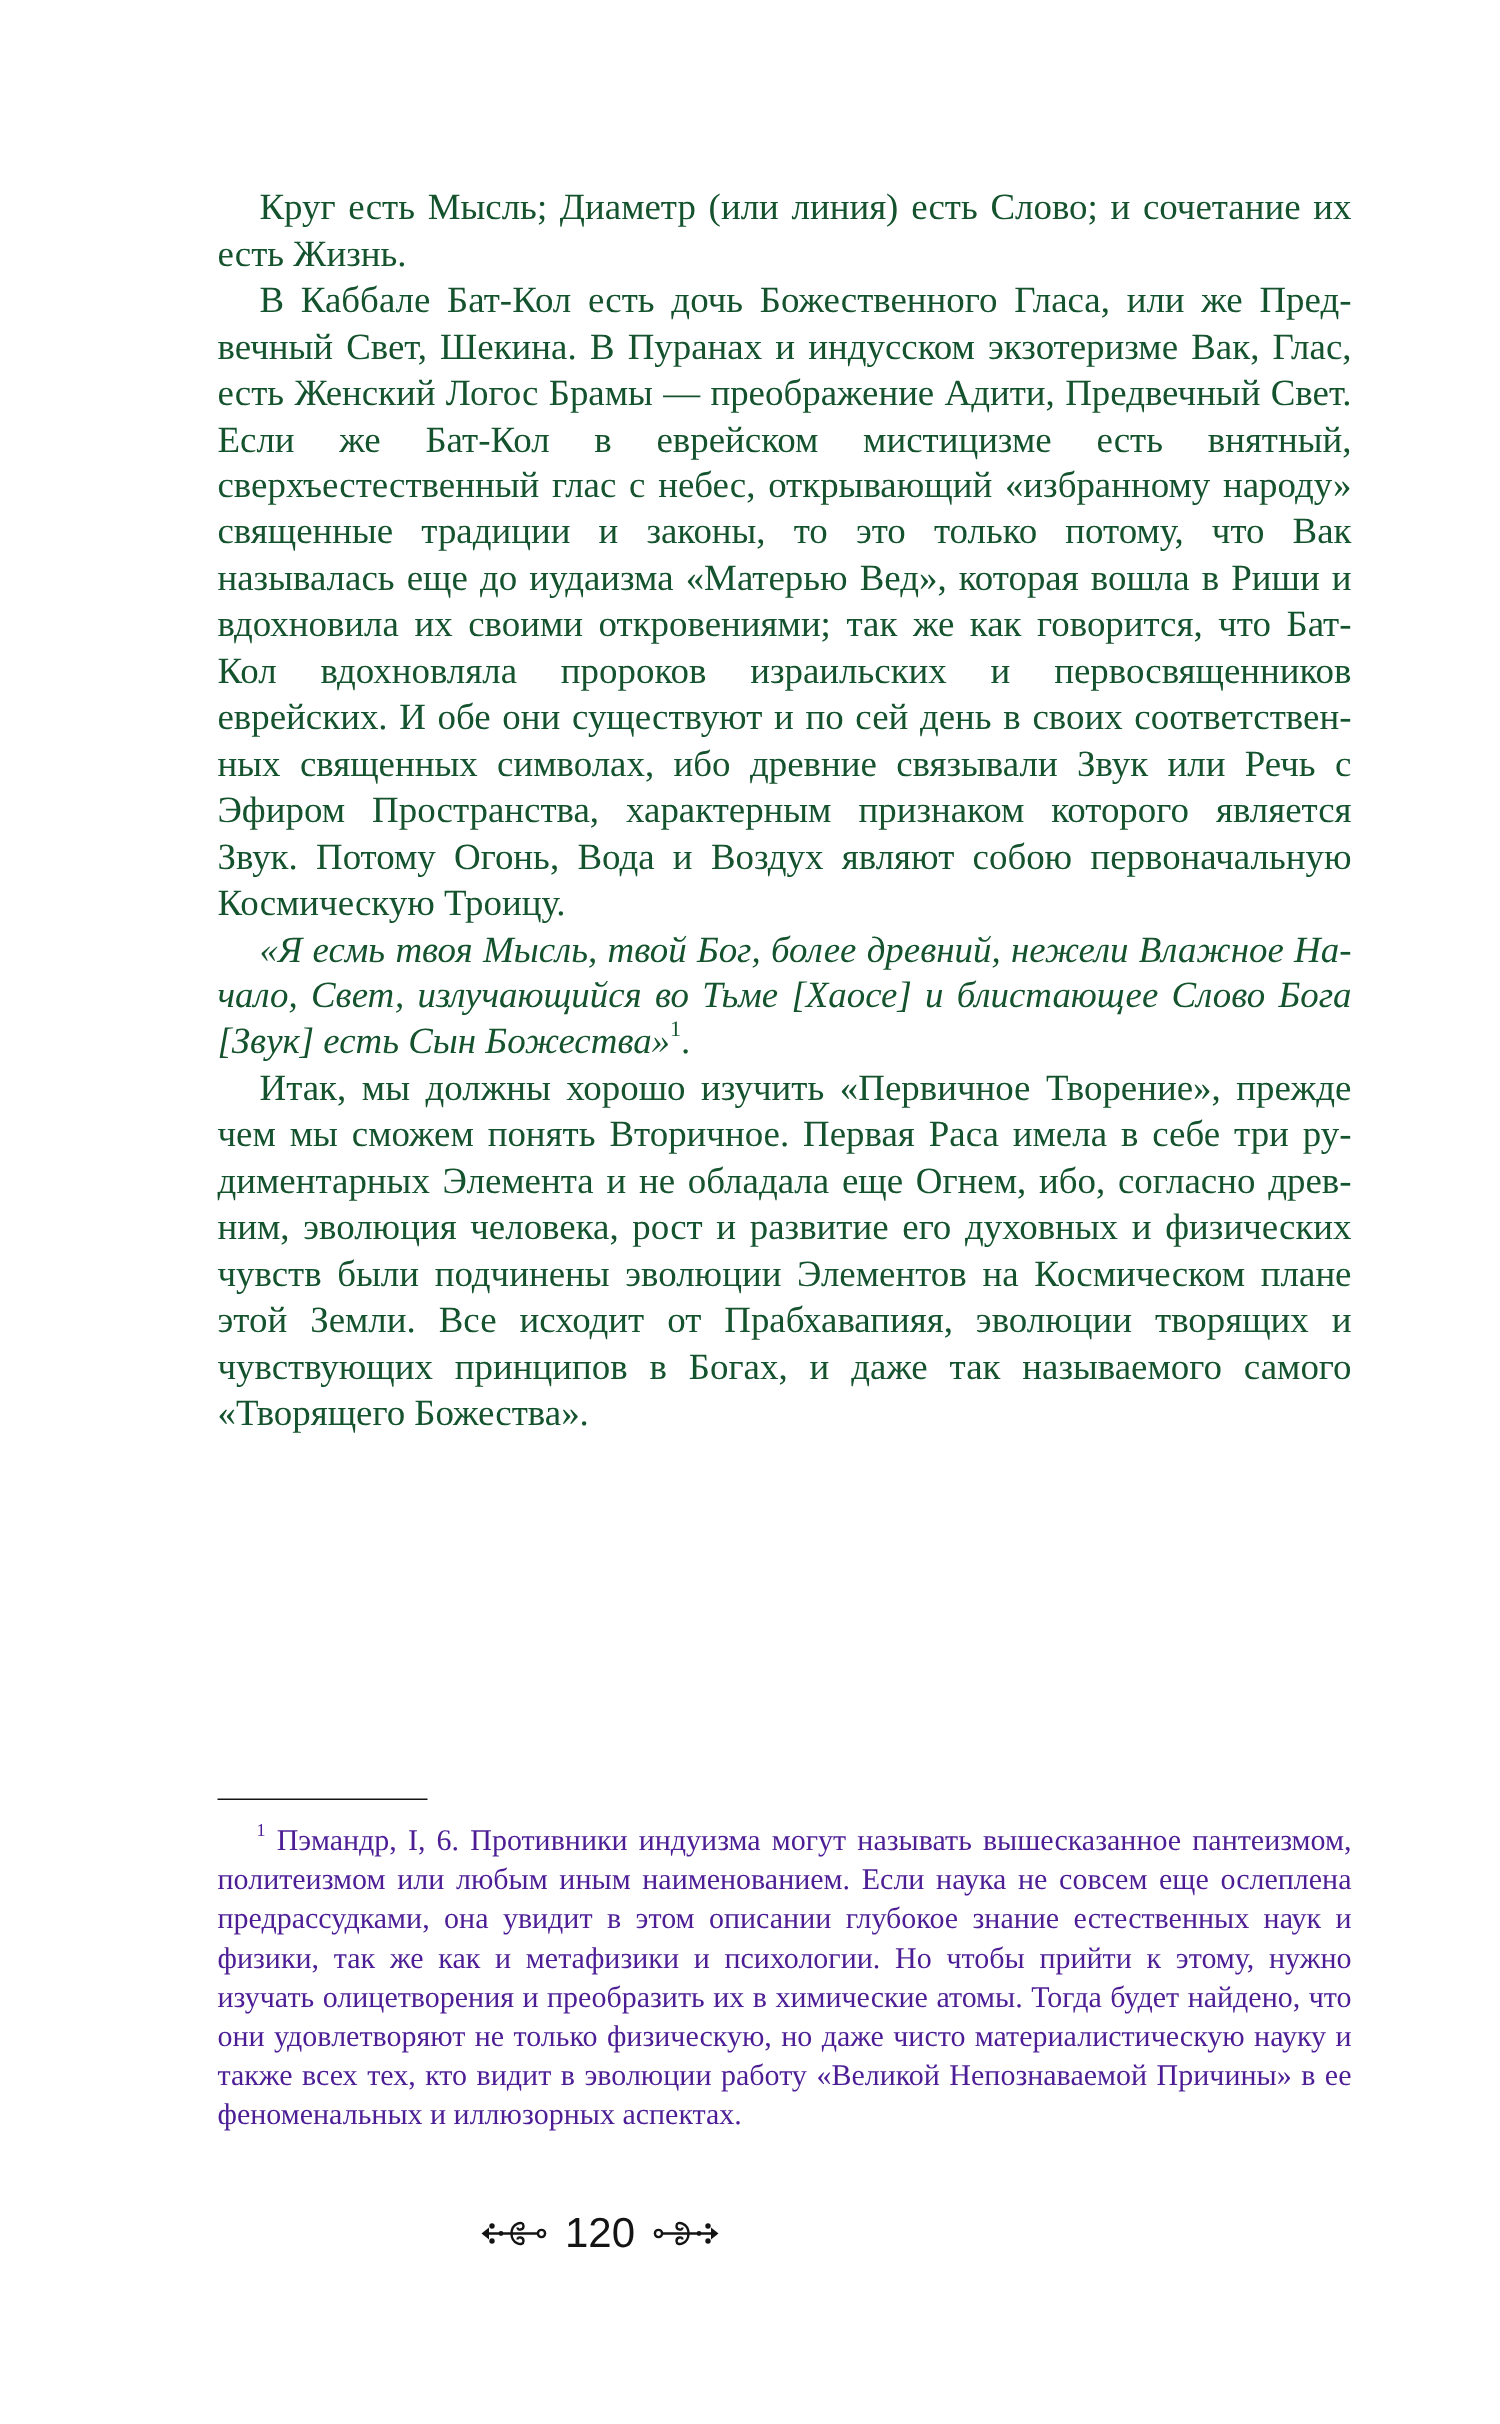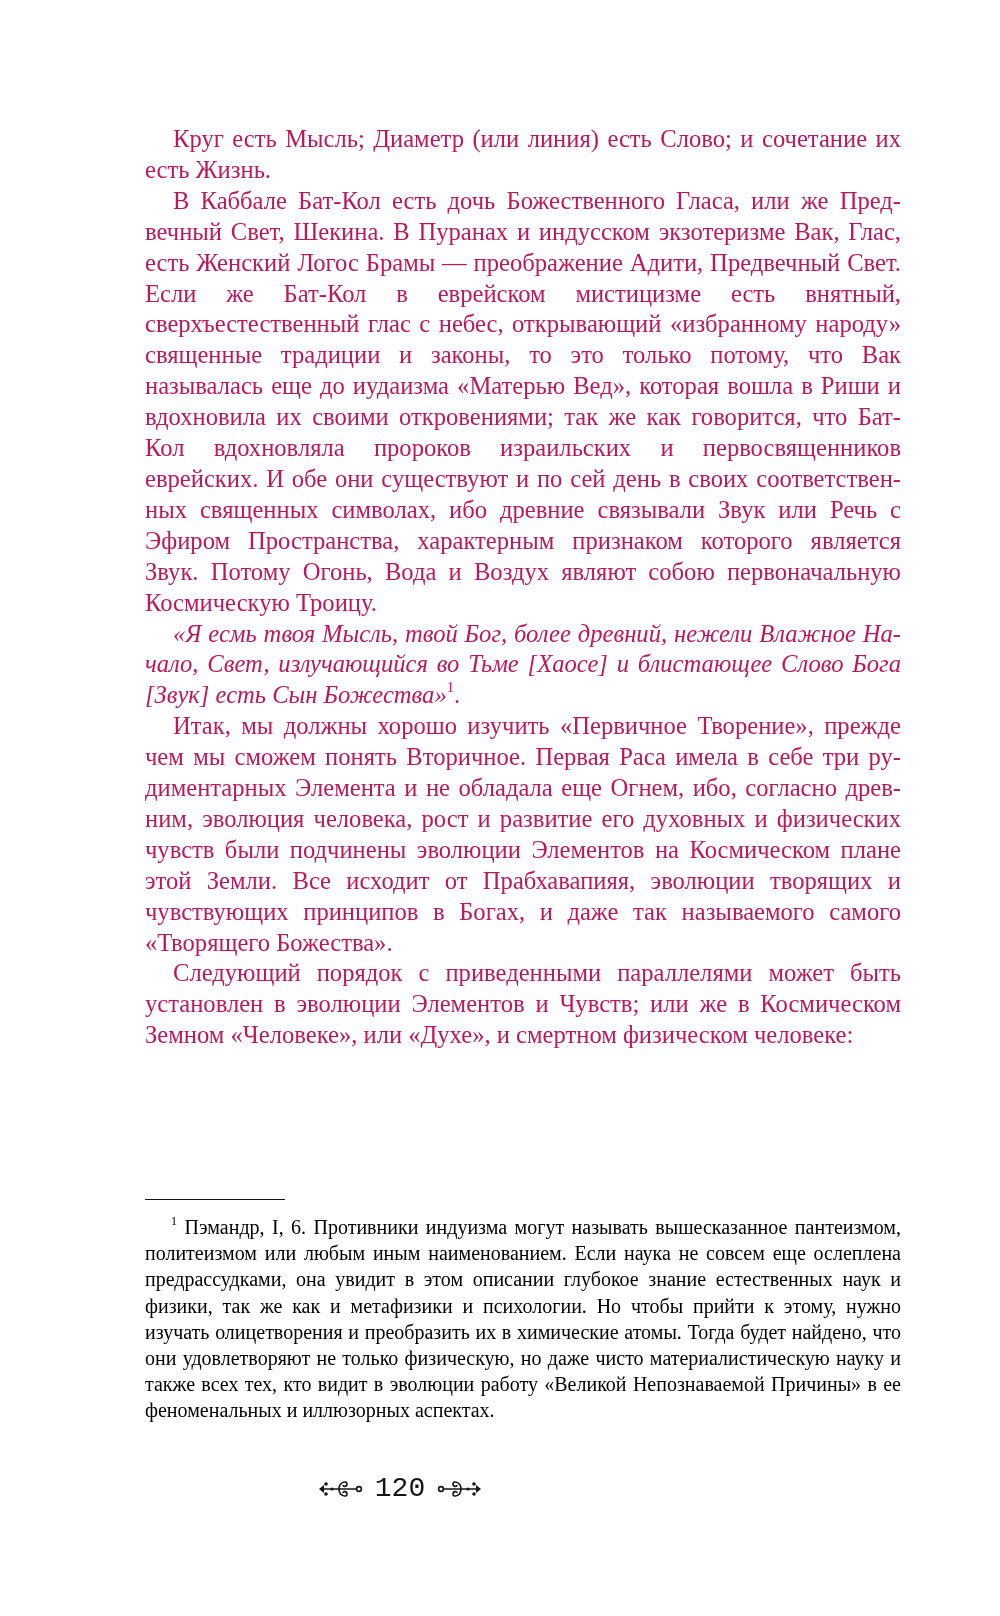--- a/index.html
+++ b/index.html
@@ -1,52 +1,51 @@
 <!DOCTYPE html>
 <html><head>
 <meta charset="utf-8">
 <style>
   html, body { margin: 0; padding: 0; background: #ffffff; }
   body { width: 1000px; height: 1616px; position: relative; overflow: hidden; }
   .page {
     position: absolute; left: 145px; top: 124px; width: 756px;
     font-family: "Liberation Serif", "DejaVu Serif", serif;
-    color: #be185d;
+    color: #14532d;
   }
   .body-text { font-size: 24.6px; line-height: 30.9px; }
   .body-text p { margin: 0; text-align: justify; text-indent: 28px; hyphens: manual; }
   .body-text p.quote { font-style: italic; }
   sup { font-size: 0.6em; line-height: 0; vertical-align: 0.75em; font-style: normal; }
   .fn-rule {
     position: absolute; left: 145px; top: 1199px; width: 140px; height: 0;
     border-top: 1.6px solid #141414;
   }
   .footnote {
     position: absolute; left: 145px; top: 1214px; width: 756px;
     font-family: "Liberation Serif", "DejaVu Serif", serif;
-    font-size: 20px; line-height: 26.2px; color: #000000;
+    font-size: 20px; line-height: 26.2px; color: #4c1d95;
   }
   .footnote p { margin: 0; text-align: justify; text-indent: 26px; }
   .folio {
     position: absolute; left: 0; width: 800px; top: 1473px; text-align: center;
-    font-family: Liberation Mono, monospace; font-size: 28px; color: #141414;
+    font-family: Liberation Sans, sans-serif; font-size: 28px; color: #141414;
     display: flex; justify-content: center; align-items: center; gap: 10px;
   }
   .orn { width: 48px; height: 30px; display: inline-block; }
 </style>
 </head>
 <body>
 
 <div class="page">
   <div class="body-text">
     <p>Круг есть Мысль; Диаметр (или линия) есть Слово; и сочетание их есть Жизнь.</p>
     <p>В Каббале Бат-Кол есть дочь Божественного Гласа, или же Пред­вечный Свет, Шекина. В Пуранах и индусском экзотеризме Вак, Глас, есть Женский Логос Брамы — преображение Адити, Предвеч­ный Свет. Если же Бат-Кол в еврейском мистицизме есть внятный, сверхъестественный глас с небес, открывающий «избранному наро­ду» священные традиции и законы, то это только потому, что Вак называлась еще до иудаизма «Матерью Вед», которая вошла в Риши и вдохновила их своими откровениями; так же как говорится, что Бат-Кол вдохновляла пророков израильских и первосвященников еврейских. И обе они существуют и по сей день в своих соответствен­ных священных символах, ибо древние связывали Звук или Речь с Эфиром Пространства, характерным признаком которого является Звук. Потому Огонь, Вода и Воздух являют собою первоначальную Космическую Троицу.</p>
     <p class="quote"><span>«Я есмь твоя Мысль, твой Бог, более древний, нежели Влажное На­чало, Свет, излучающийся во Тьме [Хаосе] и блистающее Слово Бога [Звук] есть Сын Божества»</span><sup>1</sup><span style="font-style:normal">.</span></p>
     <p>Итак, мы должны хорошо изучить «Первичное Творение», прежде чем мы сможем понять Вторичное. Первая Раса имела в себе три ру­диментарных Элемента и не обладала еще Огнем, ибо, согласно древ­ним, эволюция человека, рост и развитие его духовных и физических чувств были подчинены эволюции Элементов на Космическом пла­не этой Земли. Все исходит от Прабхавапияя, эволюции творящих и чувствующих принципов в Богах, и даже так называемого самого «Творящего Божества».</p>
-    <p>Следующий порядок с приведенными параллелями может быть установлен в эволюции Элементов и Чувств; или же в Космическом Земном «Человеке», или «Духе», и смертном физическом человеке:</p>
   </div>
 </div>
 
 <div class="fn-rule"></div>
 
 <div class="footnote">
   <p><sup>1</sup> <span>Пэмандр, I, 6. Противники индуизма могут называть вышесказанное пан­теизмом, политеизмом или любым иным наименованием. Если наука не совсем еще ослеплена предрассудками, она увидит в этом описании глубокое знание естественных наук и физики, так же как и метафизики и психологии. Но чтобы прийти к этому, нужно изучать олицетворения и преобразить их в химические атомы. Тогда будет найдено, что они удовлетворяют не только физическую, но даже чисто материалистическую науку и также всех тех, кто видит в эволюции работу «Великой Непознаваемой Причины» в ее феноменальных и иллюзорных аспектах.</span></p>
 </div>
 
 <div class="folio">

